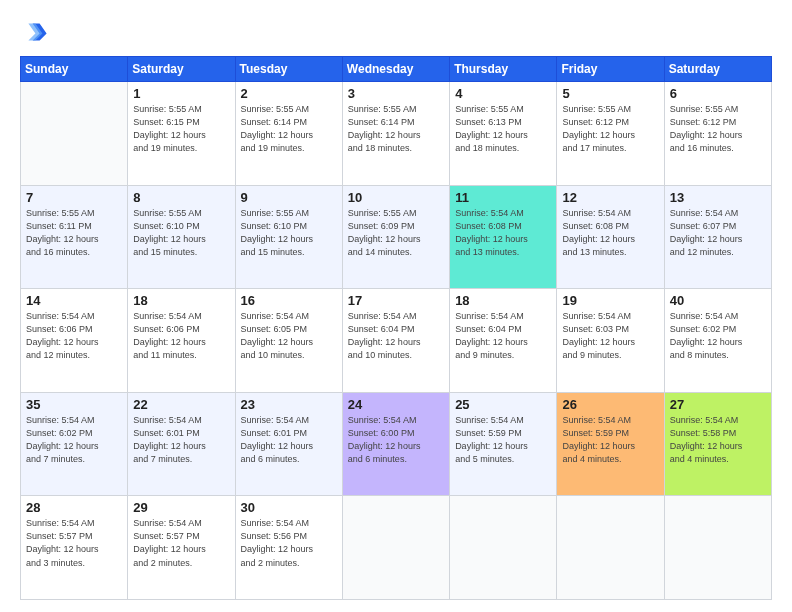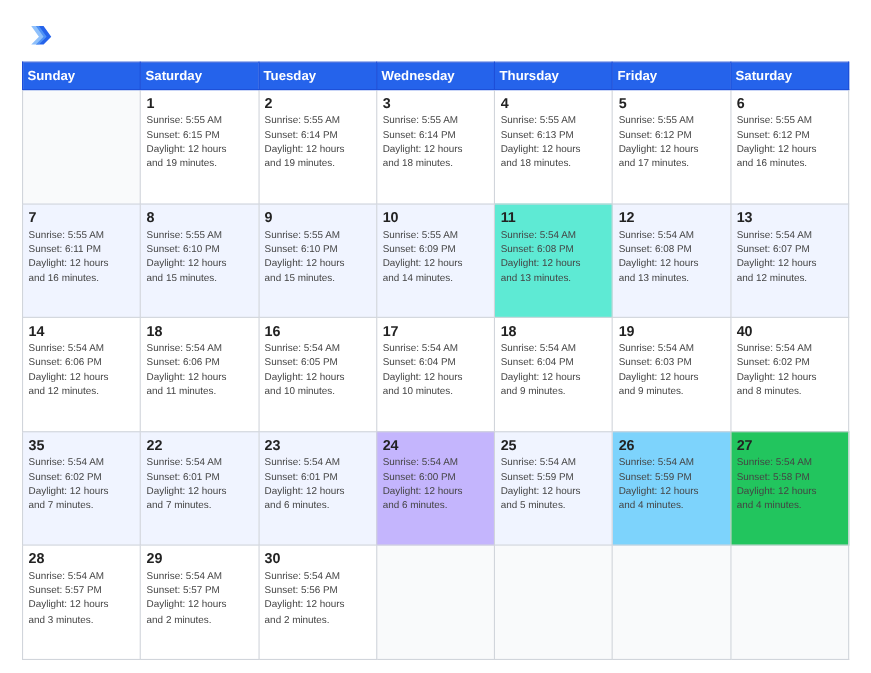--- a/index.html
+++ b/index.html
@@ -315,28 +315,28 @@
 Daylight: 12 hours
 and 6 minutes.</div>
           </td>
           <td style="background: rgb(240, 244, 255);">
             <span class="day-num">25</span>
             <div class="day-info" style="white-space: pre-line;">Sunrise: 5:54 AM
 Sunset: 5:59 PM
 Daylight: 12 hours
 and 5 minutes.</div>
           </td>
-          <td style="background: #7dd3fc;">
+          <td style="background: #fdba74;">
             <span class="day-num">26</span>
             <div class="day-info" style="white-space: pre-line;">Sunrise: 5:54 AM
 Sunset: 5:59 PM
 Daylight: 12 hours
 and 4 minutes.</div>
           </td>
-          <td style="background: #22c55e;">
+          <td style="background: #bef264;">
             <span class="day-num">27</span>
             <div class="day-info" style="white-space: pre-line;">Sunrise: 5:54 AM
 Sunset: 5:58 PM
 Daylight: 12 hours
 and 4 minutes.</div>
           </td>
         </tr>
         <tr>
           <td>
             <span class="day-num">28</span>

